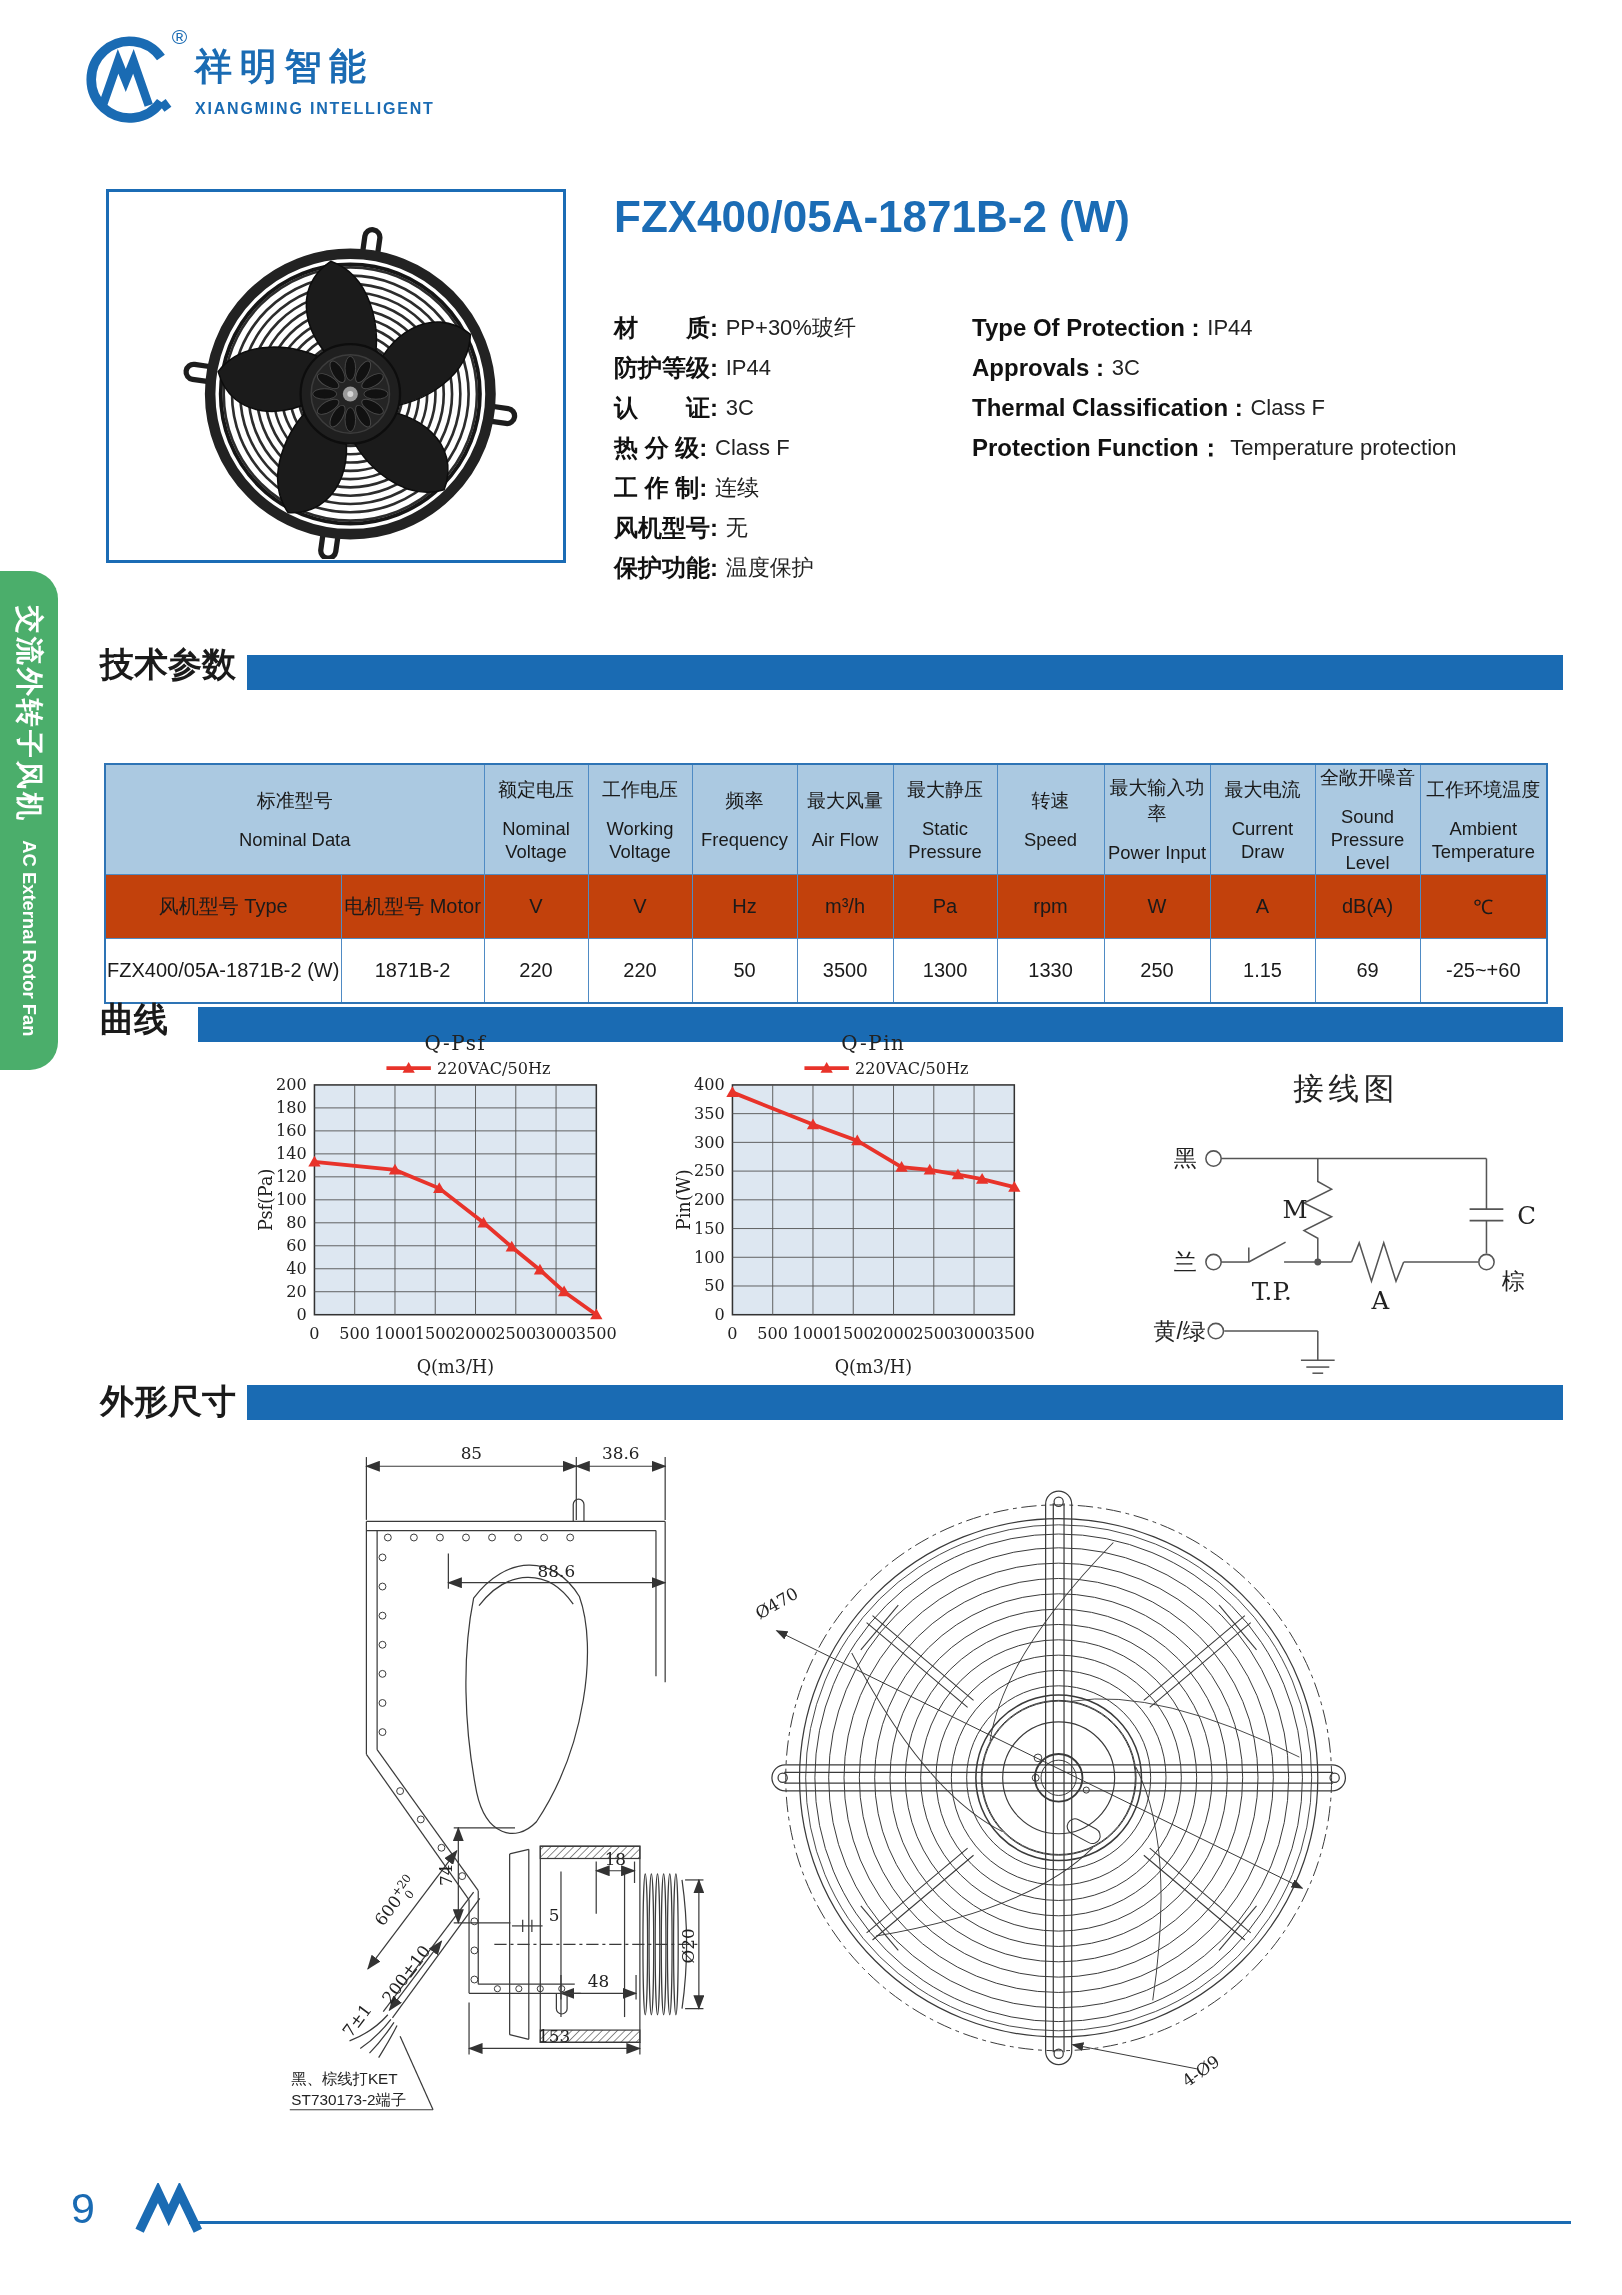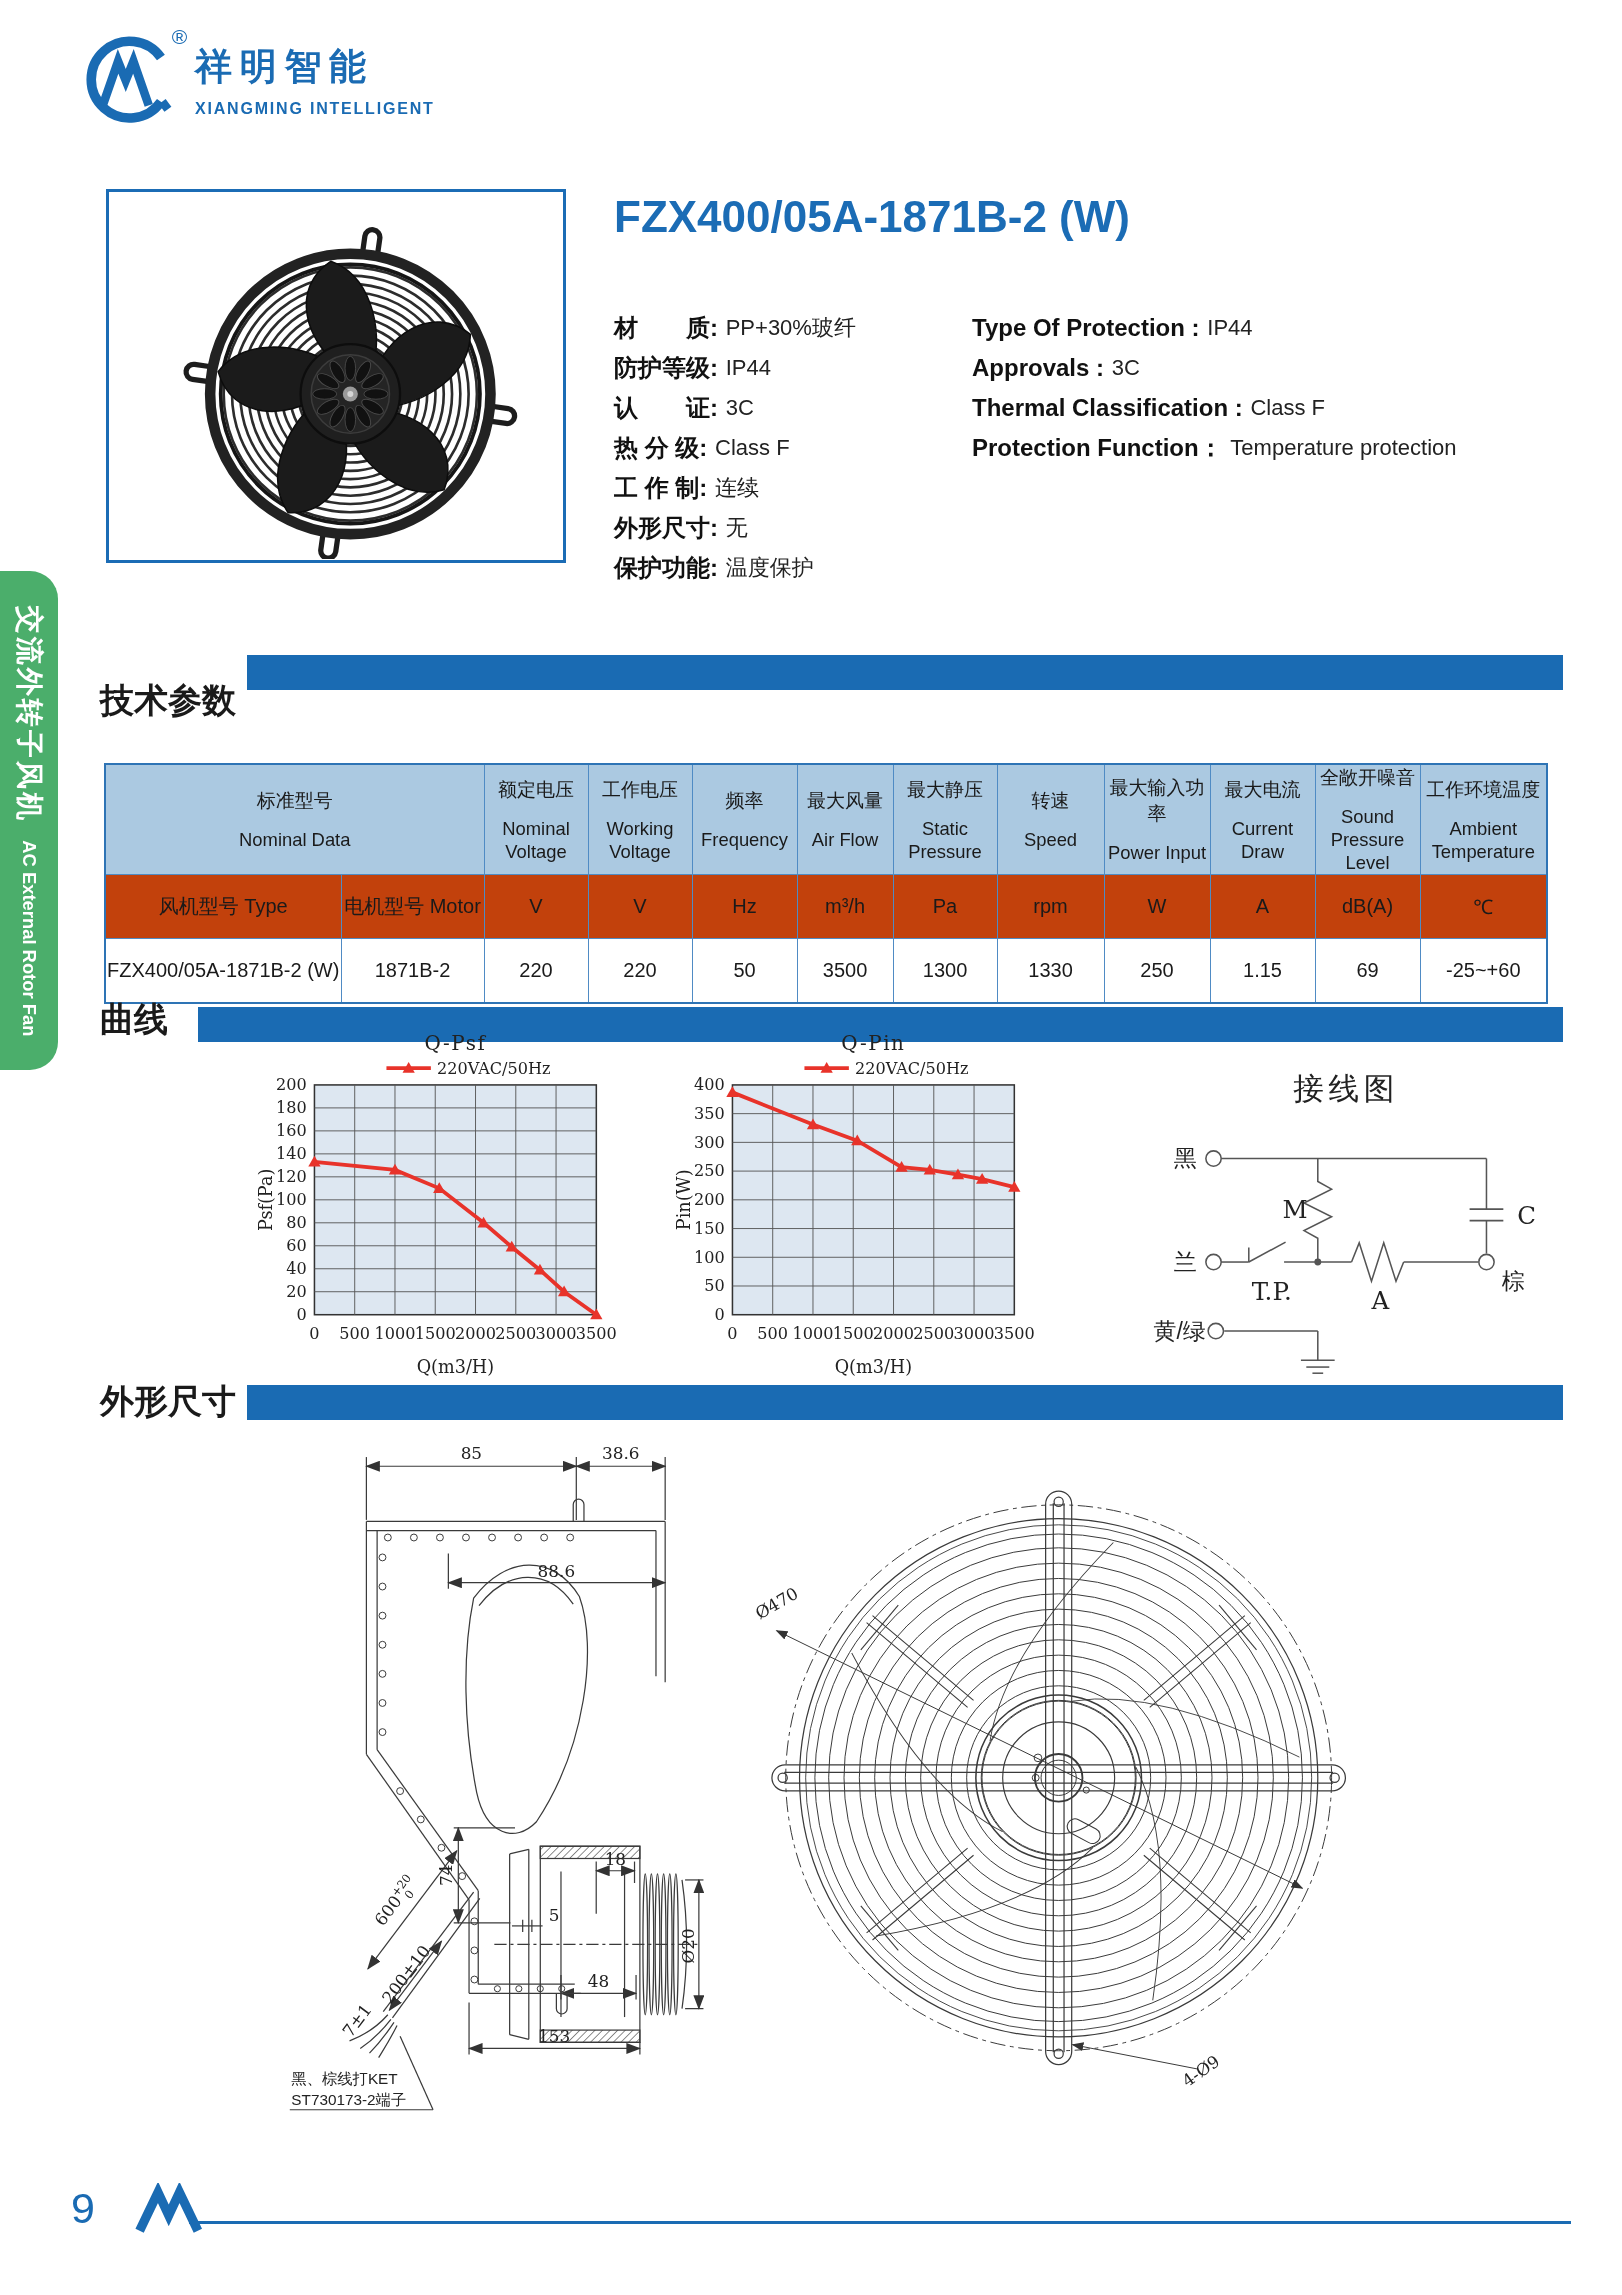--- a/index.html
+++ b/index.html
@@ -172,21 +172,21 @@
       </div>
     <div class="spec-row">
         <span class="spec-label">热 分 级:</span>
         <span class="spec-value">Class F</span>
       </div>
     <div class="spec-row">
         <span class="spec-label">工 作 制:</span>
         <span class="spec-value">连续</span>
       </div>
     <div class="spec-row">
-        <span class="spec-label">外形尺寸:</span>
+        <span class="spec-label">风机型号:</span>
         <span class="spec-value">无</span>
       </div>
     <div class="spec-row">
         <span class="spec-label">保护功能:</span>
         <span class="spec-value">温度保护</span>
       </div>
   </div>
 
   <div class="spec-col spec-en">
     <div class="spec-row">
@@ -200,21 +200,21 @@
     <div class="spec-row">
         <span class="spec-label">Thermal Classification :</span>
         <span class="spec-value">Class F</span>
       </div>
     <div class="spec-row">
         <span class="spec-label">Protection Function：</span>
         <span class="spec-value">Temperature protection</span>
       </div>
   </div>
 
-  <div class="sec-label" style="top:678px">技术参数</div>
+  <div class="sec-label" style="top:642px">技术参数</div>
   <div class="sec-bar" style="left:247px;top:655px;width:1316px"></div>
 
   <table class="tech-table">
     <colgroup id="tcolgroup">
         <col style="width: 236px;">
         <col style="width: 143px;">
         <col style="width: 104px;">
         <col style="width: 104px;">
         <col style="width: 105px;">
         <col style="width: 96px;">

